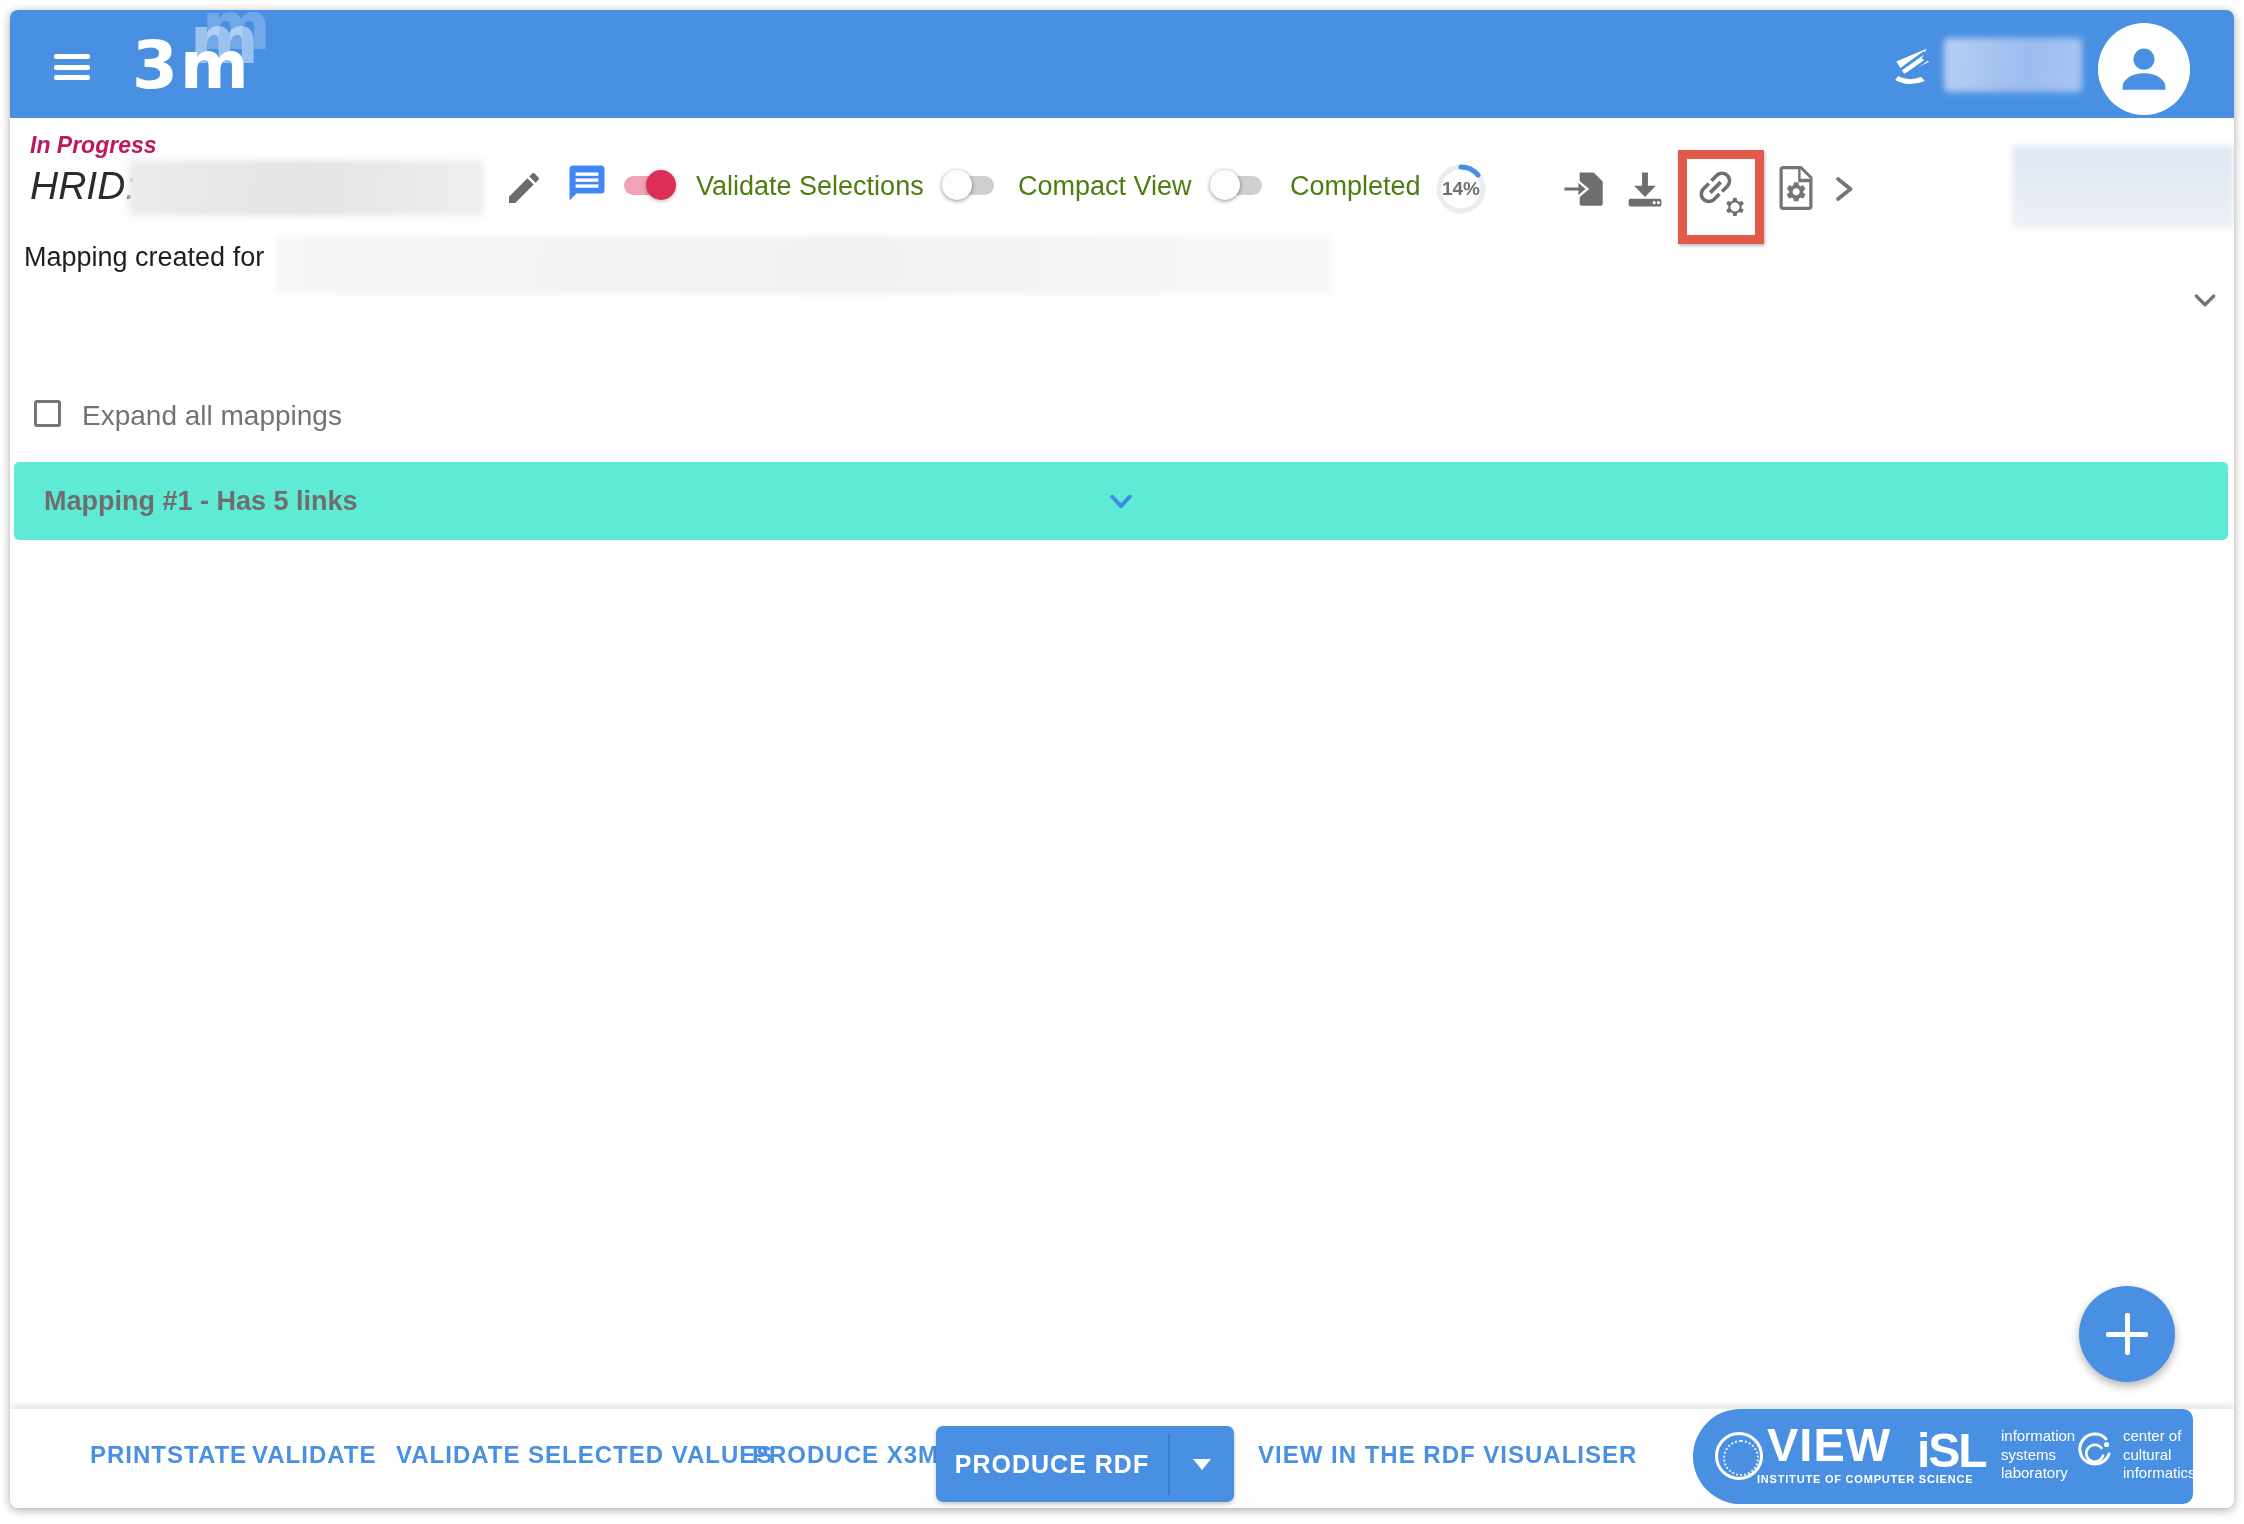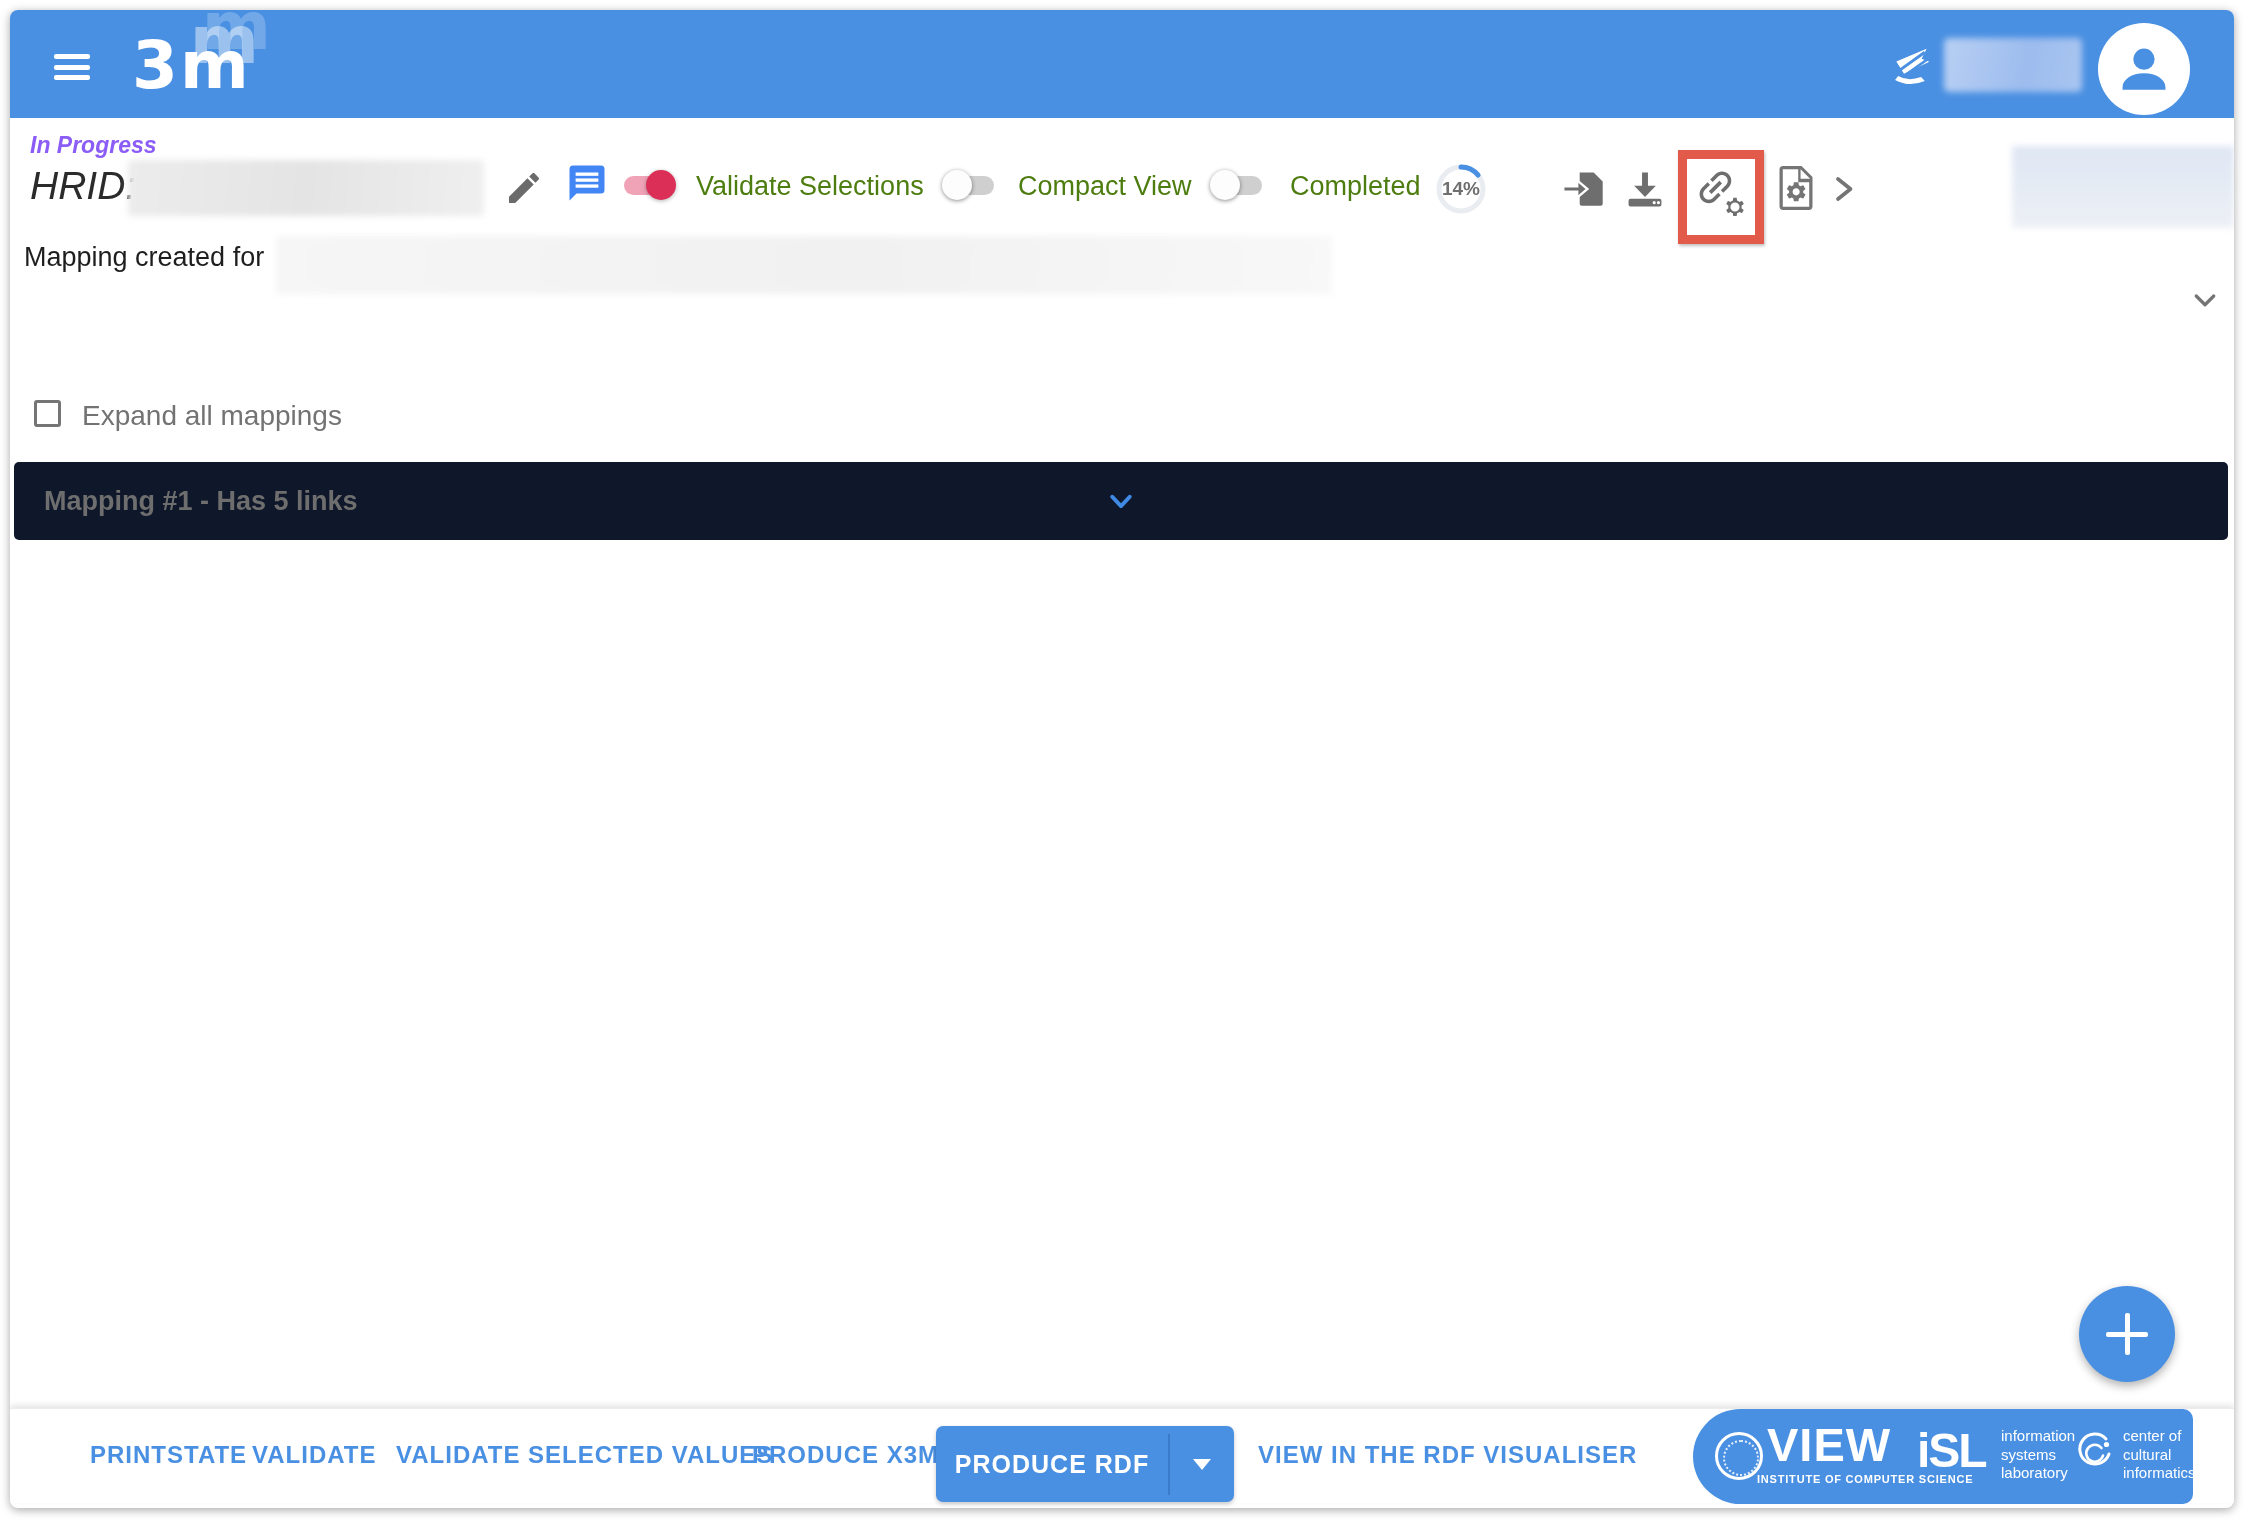--- a/index.html
+++ b/index.html
@@ -21,21 +21,21 @@
   .logo .main { position:relative; font-size:66px; line-height:96px; letter-spacing:2px; z-index:2; }
   .logo .ghost1 { position:absolute; left:58px; top:-16px; font-size:66px; opacity:.45; z-index:1; }
   .logo .ghost2 { position:absolute; left:70px; top:-30px; font-size:66px; opacity:.22; z-index:0; }
   .wave-icon { position:absolute; right:300px; top:34px; width:46px; height:44px; cursor:pointer; }
   .user-blur { position:absolute; right:152px; top:28px; width:138px; height:54px; border-radius:5px;
                background:linear-gradient(100deg,#b7cff3 0%,#9dbcee 60%,#a9c5f0 100%); filter:blur(3px); }
   .avatar { position:absolute; right:44px; top:13px; width:92px; height:92px; border-radius:50%;
             background:#ffffff; cursor:pointer; display:flex; align-items:center; justify-content:center; }
 
   
-  .state-label { position:absolute; left:20px; top:122px; font-size:23px; font-weight:700; font-style:italic; color:#8b5cf6; }
+  .state-label { position:absolute; left:20px; top:122px; font-size:23px; font-weight:700; font-style:italic; color:#be185d; }
   .hrid-label  { position:absolute; left:20px; top:154px; font-size:39px; font-style:italic; color:#2b2b2b; }
   .hrid-blur   { position:absolute; left:118px; top:150px; width:356px; height:56px;
                  background:linear-gradient(95deg,#ececec,#e4e4e4 50%,#efefef); filter:blur(3px); border-radius:3px; }
   .icon-btn { position:absolute; cursor:pointer; }
   .pencil-btn { left:494px; top:158px; width:40px; height:40px; }
   .chat-btn   { left:556px; top:152px; width:42px; height:42px; }
 
   
   .switch { position:absolute; width:50px; height:30px; cursor:pointer; }
   .switch .track { position:absolute; left:0; top:6px; width:50px; height:19px; border-radius:10px; background:#a8a8a8; opacity:.55; }
@@ -69,21 +69,21 @@
   .created-for-blur { position:absolute; left:266px; top:226px; width:1056px; height:58px;
                       background:linear-gradient(95deg,#f6f6f6,#f1f1f1 55%,#f8f8f8); filter:blur(3px); }
   .section-collapse { position:absolute; left:2178px; top:276px; width:34px; height:30px; cursor:pointer; }
 
   
   .checkbox { position:absolute; left:24px; top:390px; width:27px; height:27px; border:3px solid #757575;
               border-radius:3px; background:#fff; cursor:pointer; }
   .expand-label { position:absolute; left:72px; top:390px; font-size:28px; color:#737373; }
 
   
-  .mapping-panel { position:absolute; left:4px; top:452px; width:2214px; height:78px; background:#0f172a;
+  .mapping-panel { position:absolute; left:4px; top:452px; width:2214px; height:78px; background:#5eead4;
                    border-radius:5px; cursor:pointer; }
   .mapping-title { position:absolute; left:30px; top:24px; font-size:27px; font-weight:700; color:#6e6e6e; }
   .mapping-chevron { position:absolute; left:50%; top:26px; transform:translateX(-50%); width:34px; height:28px; cursor:pointer; }
 
   
   .fab { position:absolute; left:2069px; top:1276px; width:96px; height:96px; border-radius:50%;
          background:#4a90e2; box-shadow:0 4px 10px rgba(0,0,0,.3); cursor:pointer;
          display:flex; align-items:center; justify-content:center; }
   .fab .plus-h { position:absolute; width:42px; height:5px; background:#fff; border-radius:2px; }
   .fab .plus-v { position:absolute; width:5px; height:42px; background:#fff; border-radius:2px; }

